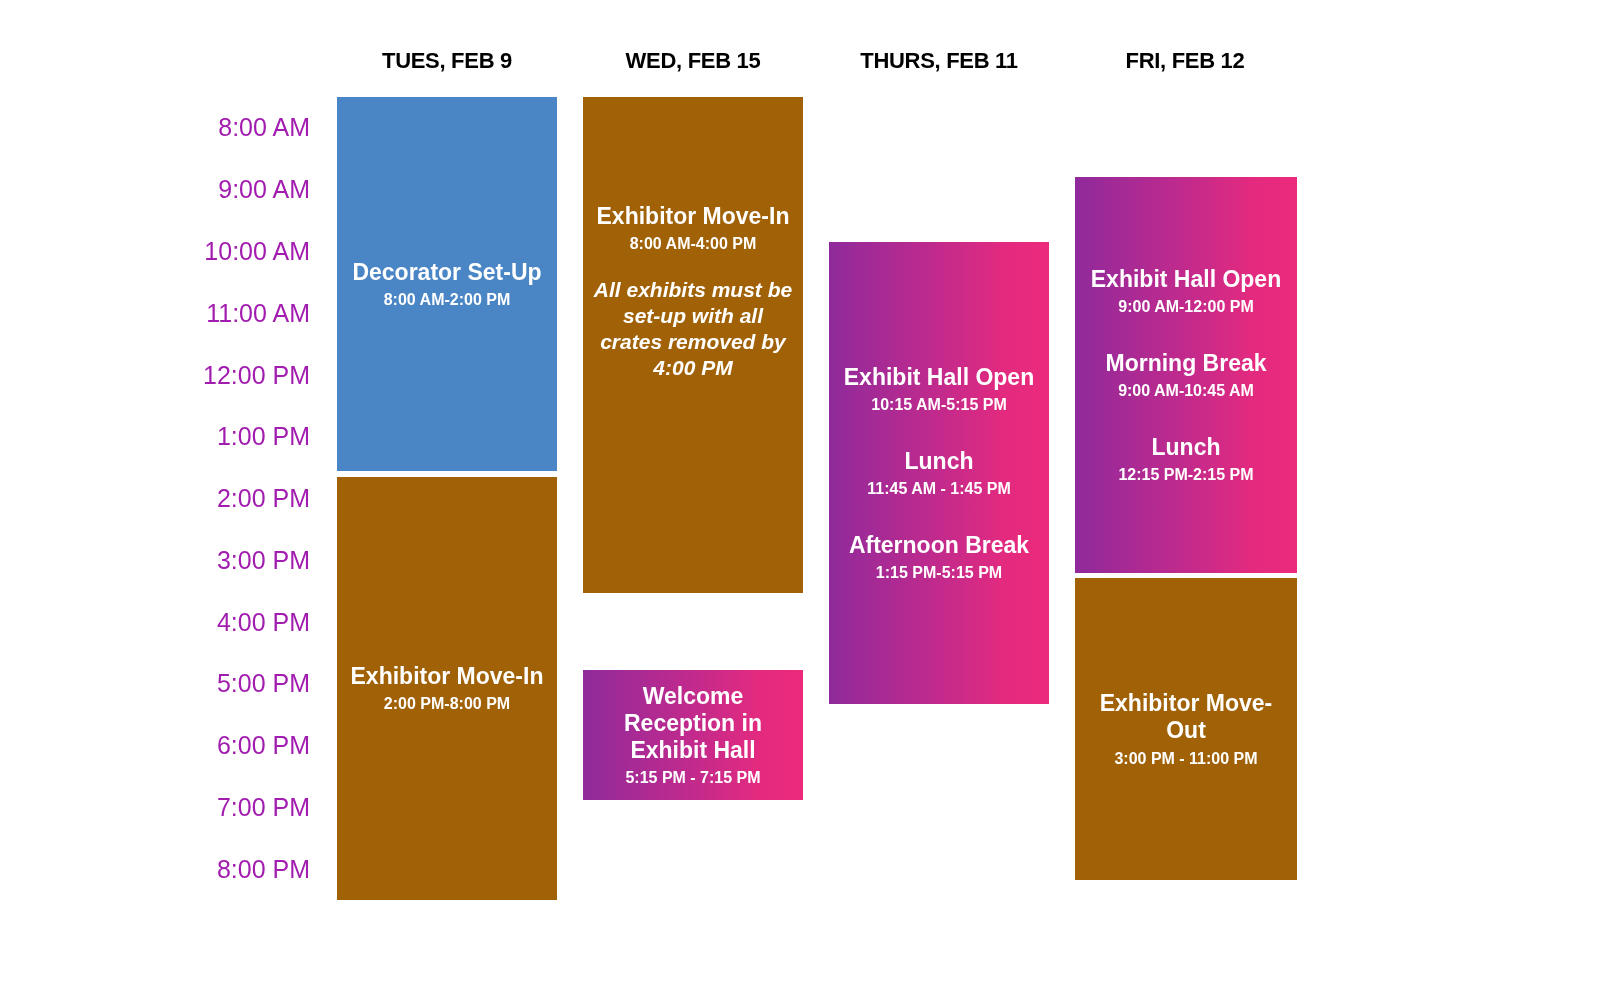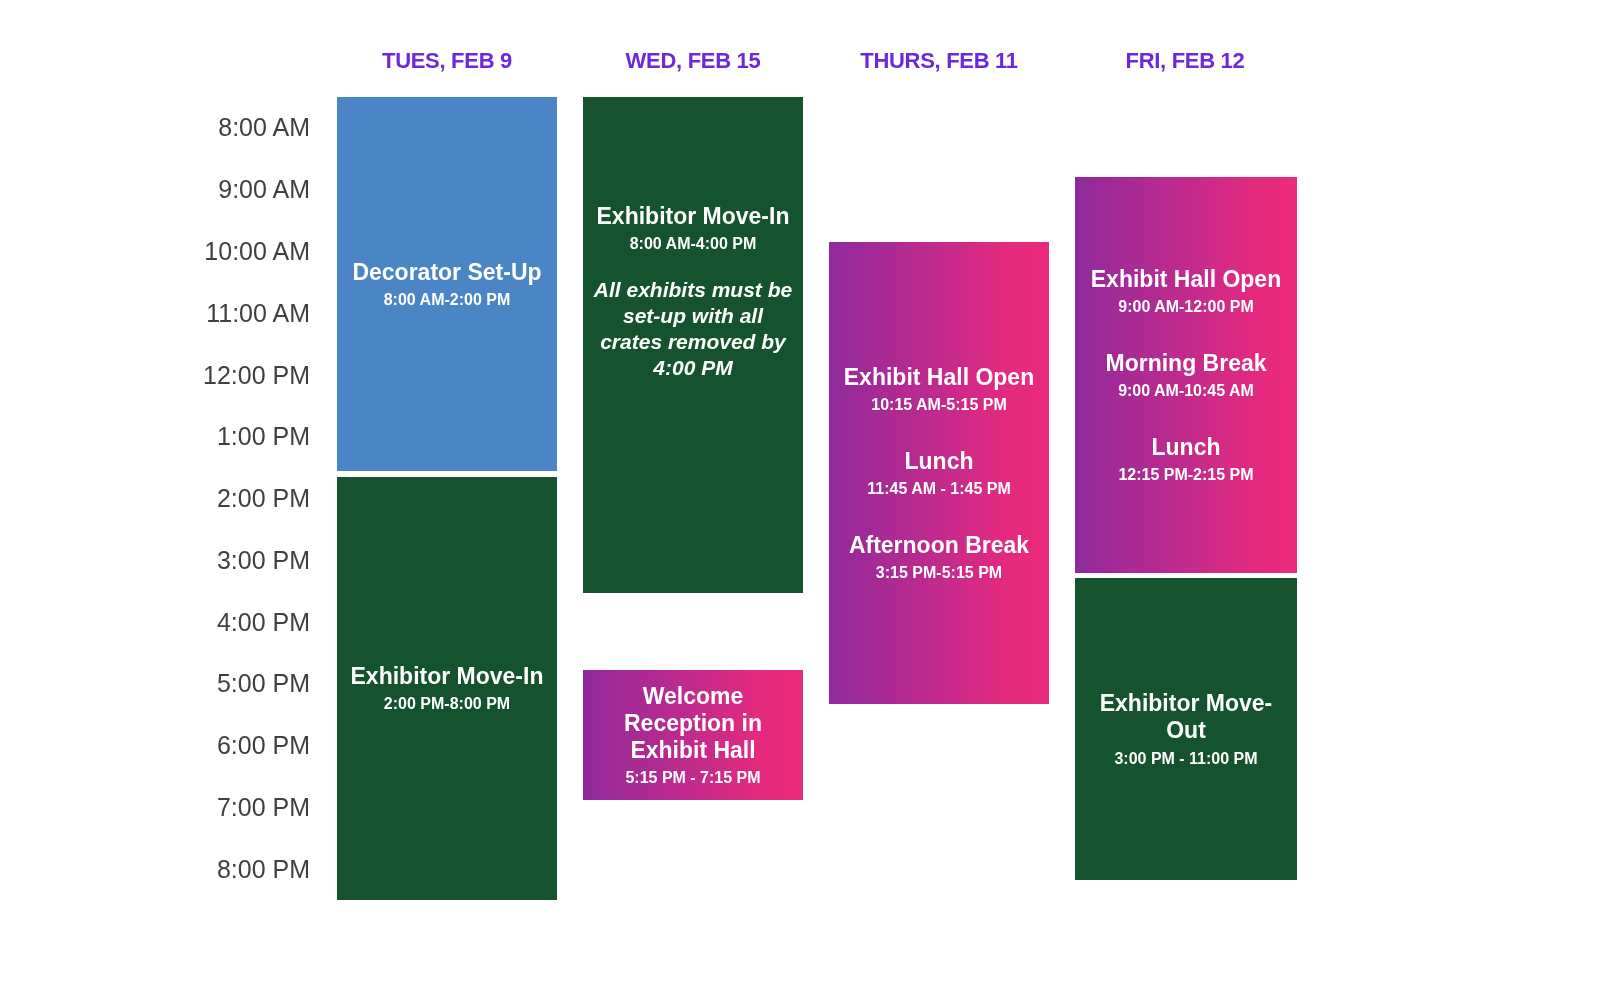--- a/index.html
+++ b/index.html
@@ -15,50 +15,50 @@
   
   .day-header{
     position:absolute;
     top:44px;
     height:34px;
     line-height:34px;
     text-align:center;
     font-size:22px;
     font-weight:bold;
     letter-spacing:-0.3px;
-    color:#6d28d9;
+    color:#000000;
     white-space:nowrap;
   }
 
   
   .time-label{
     position:absolute;
     right:1290px;           
     font-size:25px;
-    color:#404040;
+    color:#a21caf;
     text-align:right;
     white-space:nowrap;
     font-weight:400;
   }
 
   
   .block{
     position:absolute;
     box-sizing:border-box;
     display:flex;
     flex-direction:column;
     color:#ffffff;
     overflow:hidden;
   }
   .block.center{justify-content:center;}
   .block.top{justify-content:flex-start;}
   .block-inner{width:100%;text-align:center;padding:0 8px;box-sizing:border-box;}
 
   .bg-blue{background:#4a86c5;}
-  .bg-navy{background:#14532d;}
+  .bg-navy{background:#a16207;}
   .bg-grad{background:linear-gradient(90deg,#8f2a9b 0%,#a62a95 22%,#c42a8b 52%,#e32a7f 80%,#ec2a7c 100%);}
 
   .ev{margin:0;}
   .ev + .ev{margin-top:34px;}
   .ev-title{
     font-size:23px;
     font-weight:bold;
     line-height:1.18;
     margin:0 0 4px 0;
   }
@@ -142,21 +142,21 @@
       <div class="ev">
         <p class="ev-title">Exhibit Hall Open</p>
         <p class="ev-time">10:15 AM-5:15 PM</p>
       </div>
       <div class="ev">
         <p class="ev-title">Lunch</p>
         <p class="ev-time">11:45 AM - 1:45 PM</p>
       </div>
       <div class="ev">
         <p class="ev-title">Afternoon Break</p>
-        <p class="ev-time">3:15 PM-5:15 PM</p>
+        <p class="ev-time">1:15 PM-5:15 PM</p>
       </div>
     </div>
   </div>
 
   <div class="block center bg-grad" style="left:1075px;top:177px;width:222px;height:396px;">
     <div class="block-inner">
       <div class="ev">
         <p class="ev-title">Exhibit Hall Open</p>
         <p class="ev-time">9:00 AM-12:00 PM</p>
       </div>

